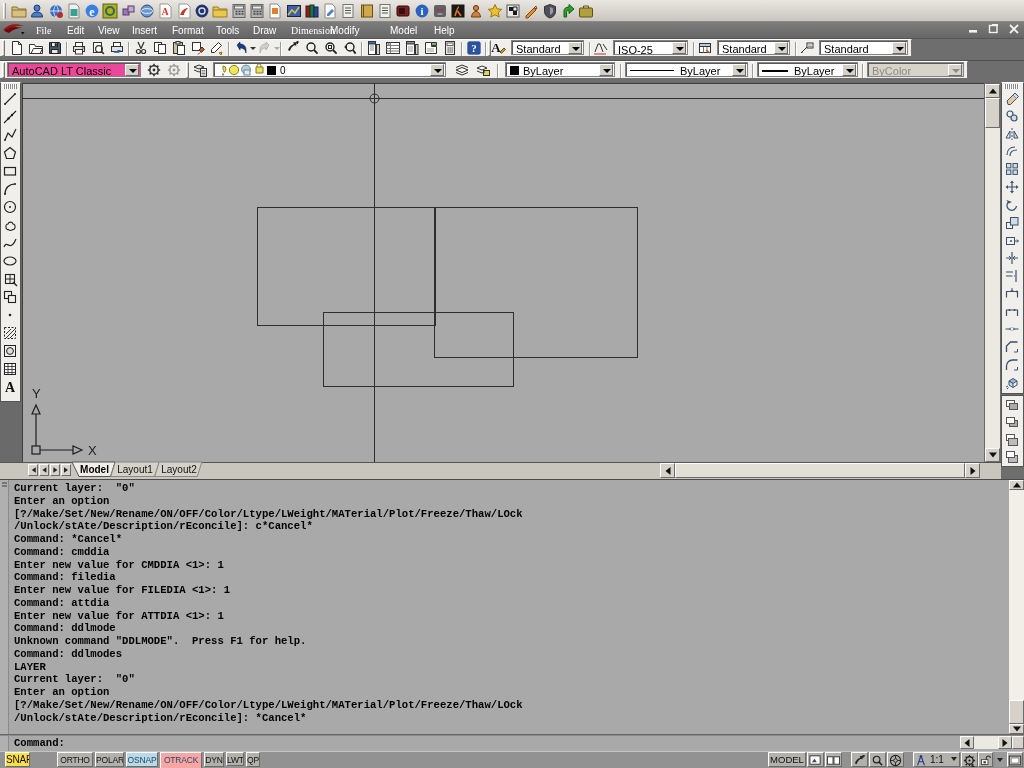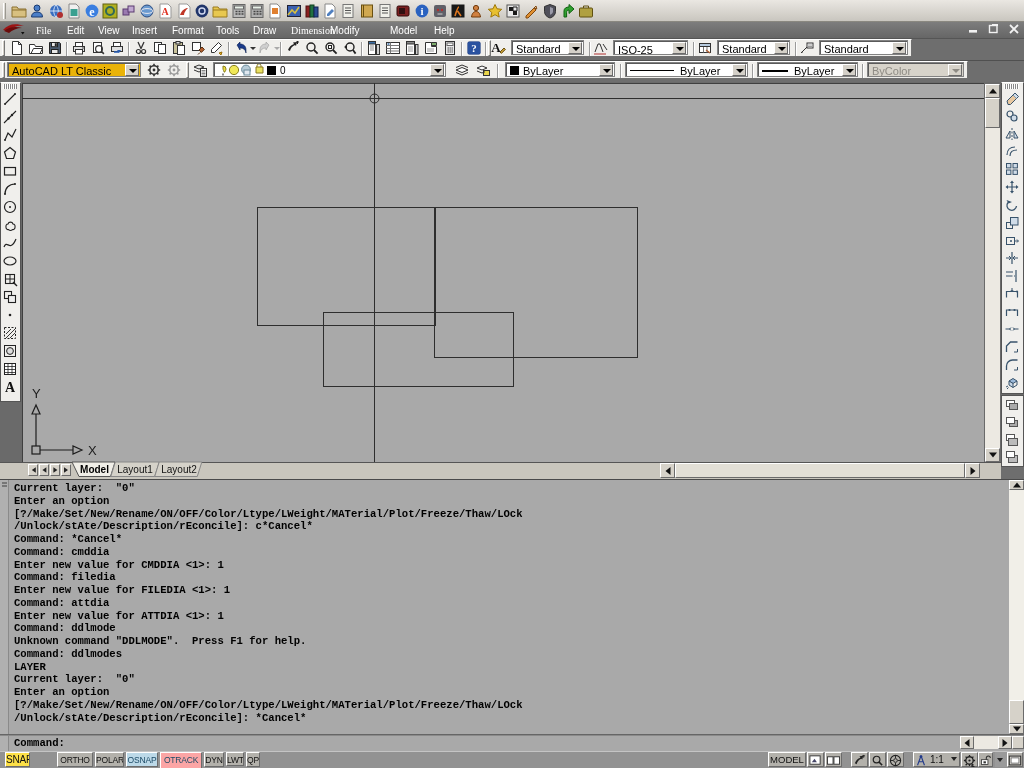--- a/index.html
+++ b/index.html
@@ -327,21 +327,21 @@
   </svg>
 <div style="position:absolute;left:819px;top:40px;width:89px;height:15px;background:#ffffff;border:1px solid #828282;box-shadow:inset 1px 1px 0 #5a5a5a;">
     <div style="position:absolute;left:4px;top:1px;height:13px;display:flex;align-items:center;font-size:11px;color:#000000;white-space:nowrap;">Standard</div>
     <div style="position:absolute;right:1px;top:1px;width:14px;height:12px;background:#d4d0c8;border-top:1px solid #ffffff;border-left:1px solid #ffffff;border-right:1px solid #6b6b6b;border-bottom:1px solid #6b6b6b;">
       <div style="position:absolute;left:3px;top:4px;width:0;height:0;border-left:4px solid transparent;border-right:4px solid transparent;border-top:4px solid #000;"></div>
     </div>
   </div>
 <div style="position:absolute;left:0px;top:60px;width:1024px;height:22px;background:#6e6e6e;border-top:1px solid #505050;"></div>
 <div style="position:absolute;left:0px;top:61px;width:968px;height:18px;background:#f0efec;border-top:1px solid #fff;border-bottom:1px solid #707070;border-right:1px solid #707070;"></div>
 <div style="position:absolute;left:2px;top:62px;width:3px;height:16px;background:#d4d0c8;border-top:1px solid #fff;border-left:1px solid #fff;border-right:1px solid #777;border-bottom:1px solid #777;"></div>
-<div style="position:absolute;left:7px;top:62px;width:134px;height:15px;background:#eab308;border:1px solid #828282;box-shadow:inset 1px 1px 0 #5a5a5a;">
+<div style="position:absolute;left:7px;top:62px;width:134px;height:15px;background:#ec4899;border:1px solid #828282;box-shadow:inset 1px 1px 0 #5a5a5a;">
     <div style="position:absolute;left:4px;top:1px;height:13px;display:flex;align-items:center;font-size:11px;color:#000000;white-space:nowrap;">AutoCAD LT Classic</div>
     <div style="position:absolute;right:1px;top:1px;width:14px;height:12px;background:#d4d0c8;border-top:1px solid #ffffff;border-left:1px solid #ffffff;border-right:1px solid #6b6b6b;border-bottom:1px solid #6b6b6b;">
       <div style="position:absolute;left:3px;top:4px;width:0;height:0;border-left:4px solid transparent;border-right:4px solid transparent;border-top:4px solid #000;"></div>
     </div>
   </div>
 <svg style="position:absolute;left:146px;top:62px" width="16" height="16" viewBox="0 0 16 16" opacity="1.0">
     <circle cx="8" cy="8" r="4.2" fill="none" stroke="#333" stroke-width="1.6"></circle>
     <circle cx="8" cy="8" r="1.4" fill="#333"></circle>
     <g stroke="#333" stroke-width="1.6">
       <path d="M8 1.8v2M8 12.2v2M1.8 8h2M12.2 8h2M3.6 3.6l1.4 1.4M11 11l1.4 1.4M12.4 3.6L11 5M5 11l-1.4 1.4"></path>

